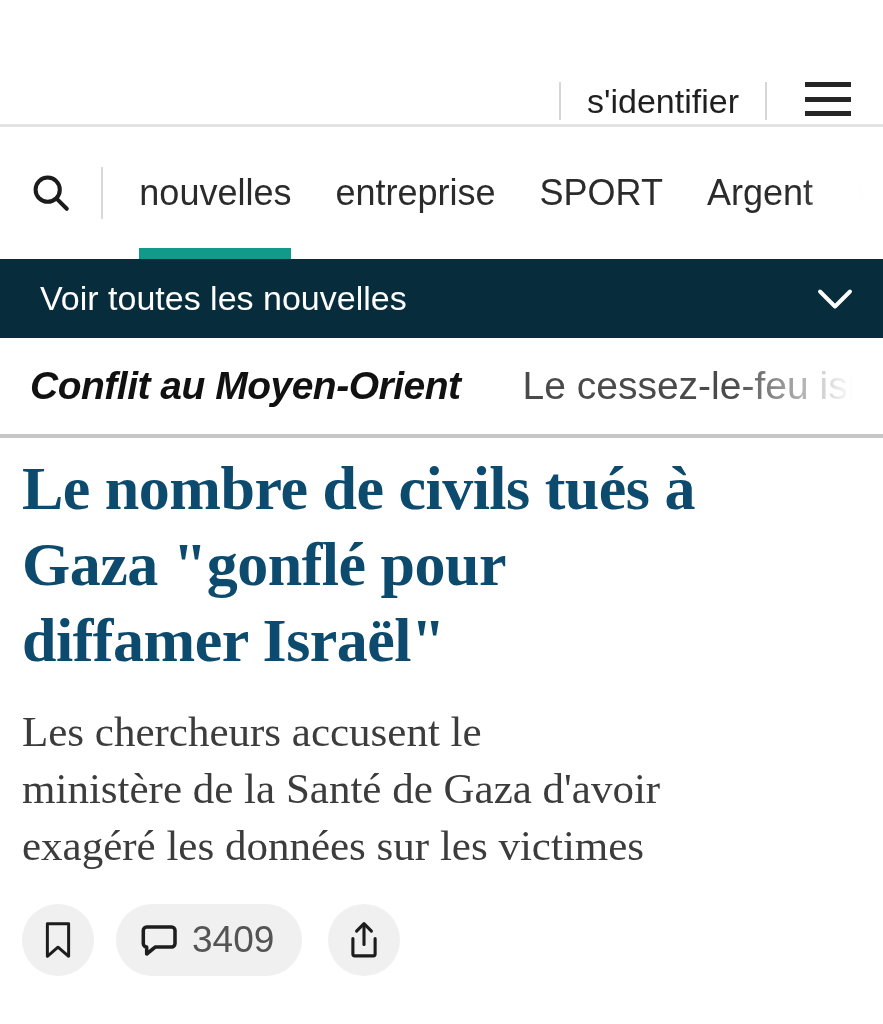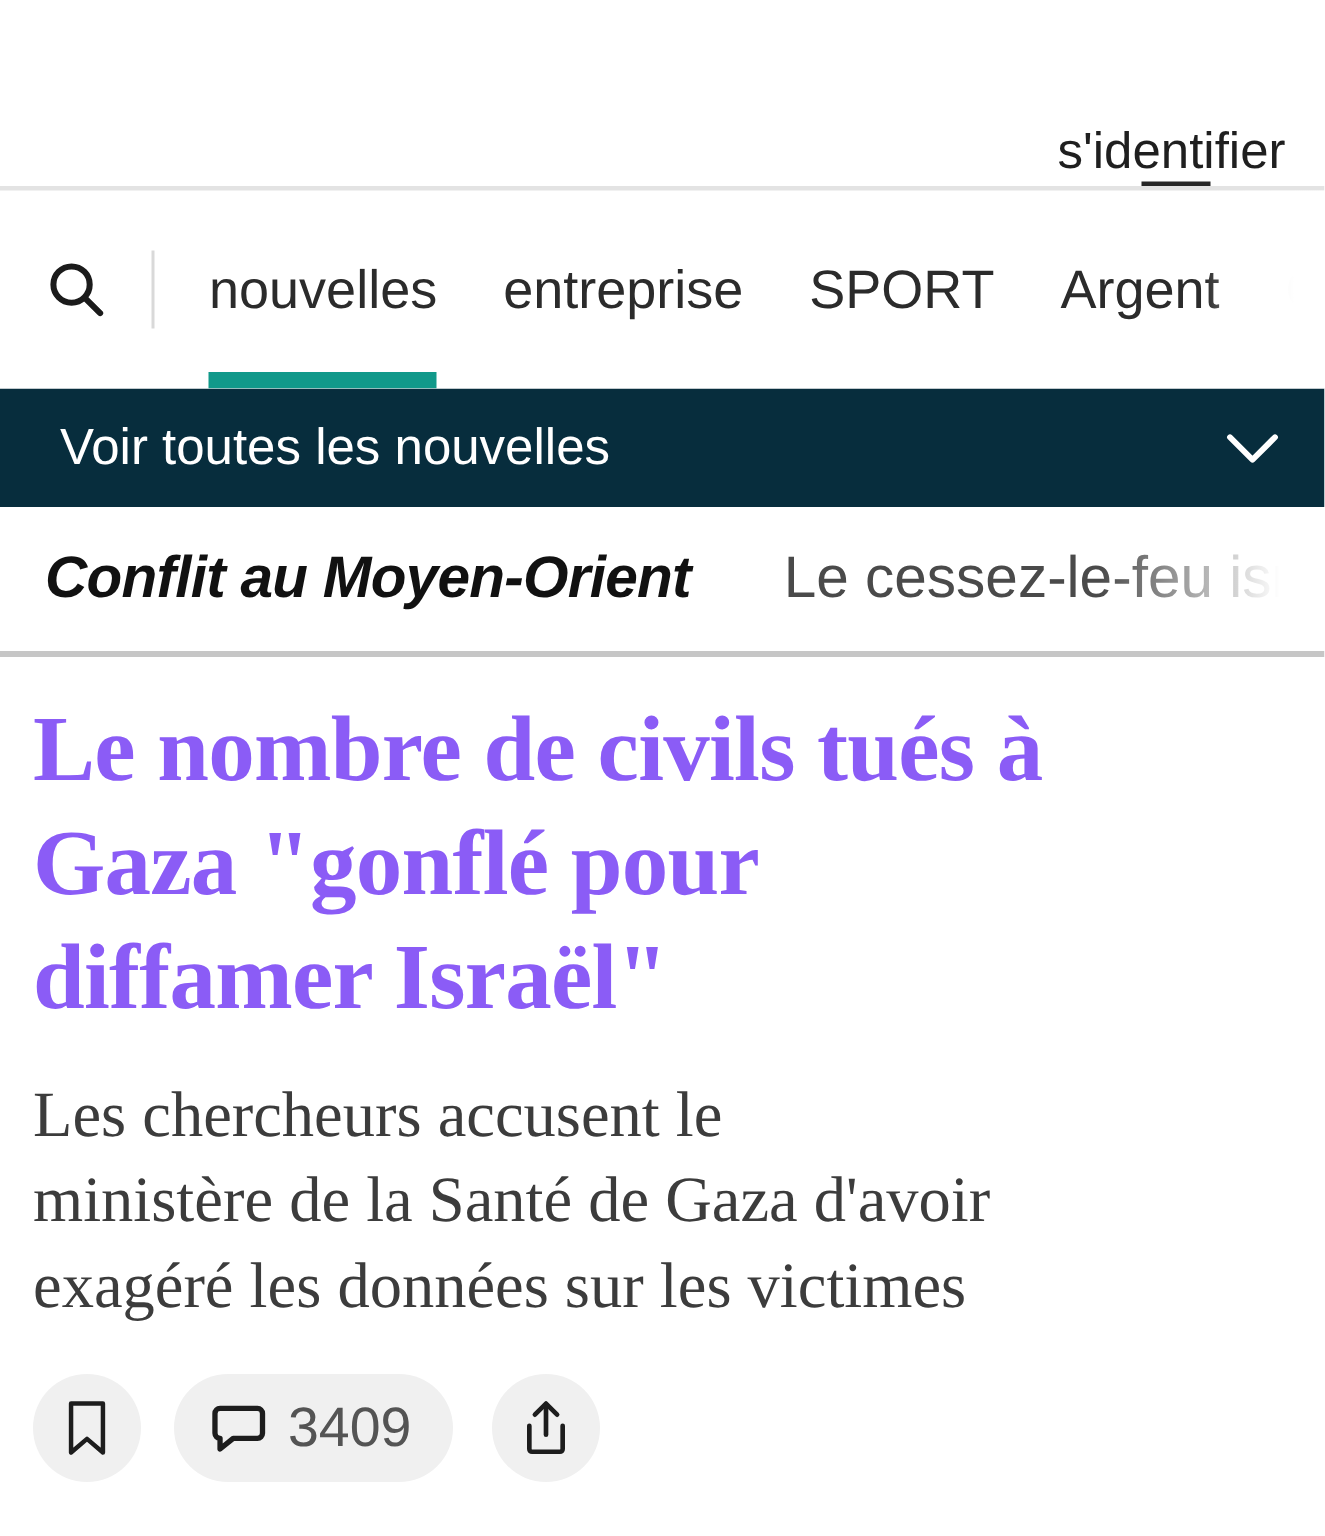--- a/index.html
+++ b/index.html
@@ -15,21 +15,21 @@
   
   .top-header { height: 124px; position: relative; background: #fff; }
   .masthead {
     position: absolute; left: 20px; top: 2px;
     font-family: "Liberation Serif", serif;
     font-weight: 900; font-size: 57px; line-height: 66px;
     letter-spacing: 0px; color: #242424;
   }
   .signin-bar {
     position: absolute; right: 0; bottom: 0; height: 42px;
-    display: flex; align-items: center; flex-direction: column;
+    display: flex; 
   }
   .v-divider { width: 2px; height: 38px; background: #d6d6d6; }
   .signin-label {
     font-size: 34px; color: #1f1f1f; padding: 0 26px;
     cursor: pointer;
   }
   .hamburger {
     width: 46px; height: 34px; margin: 0 32px 0 38px;
     display: flex; flex-direction: column; justify-content: space-between;
     cursor: pointer;
@@ -86,24 +86,24 @@
   .breadcrumb-fade {
     position: absolute; top: 0; right: 0; bottom: 0; width: 150px;
     background: linear-gradient(to right, rgba(255,255,255,0), #ffffff 80%);
     pointer-events: none;
   }
   .headline-rule { height: 4px; background: #c6c6c6; }
 
   
   .article { padding: 0 22px; }
   .headline {
-    margin-top: 24px;
+    margin-top: 12px;
     font-family: "Liberation Serif", serif;
     font-weight: bold; font-size: 62px; line-height: 76px;
-    letter-spacing: -0.5px; color: #8b5cf6;
+    letter-spacing: -0.5px; color: #0c4a6e;
   }
   .standfirst {
     margin-top: 25px;
     font-family: "Liberation Serif", serif;
     font-weight: normal; font-size: 43px; line-height: 57px;
     color: #3c3c3c;
   }
 
   
   .actions { margin-top: 30px; display: flex; align-items: center; }

